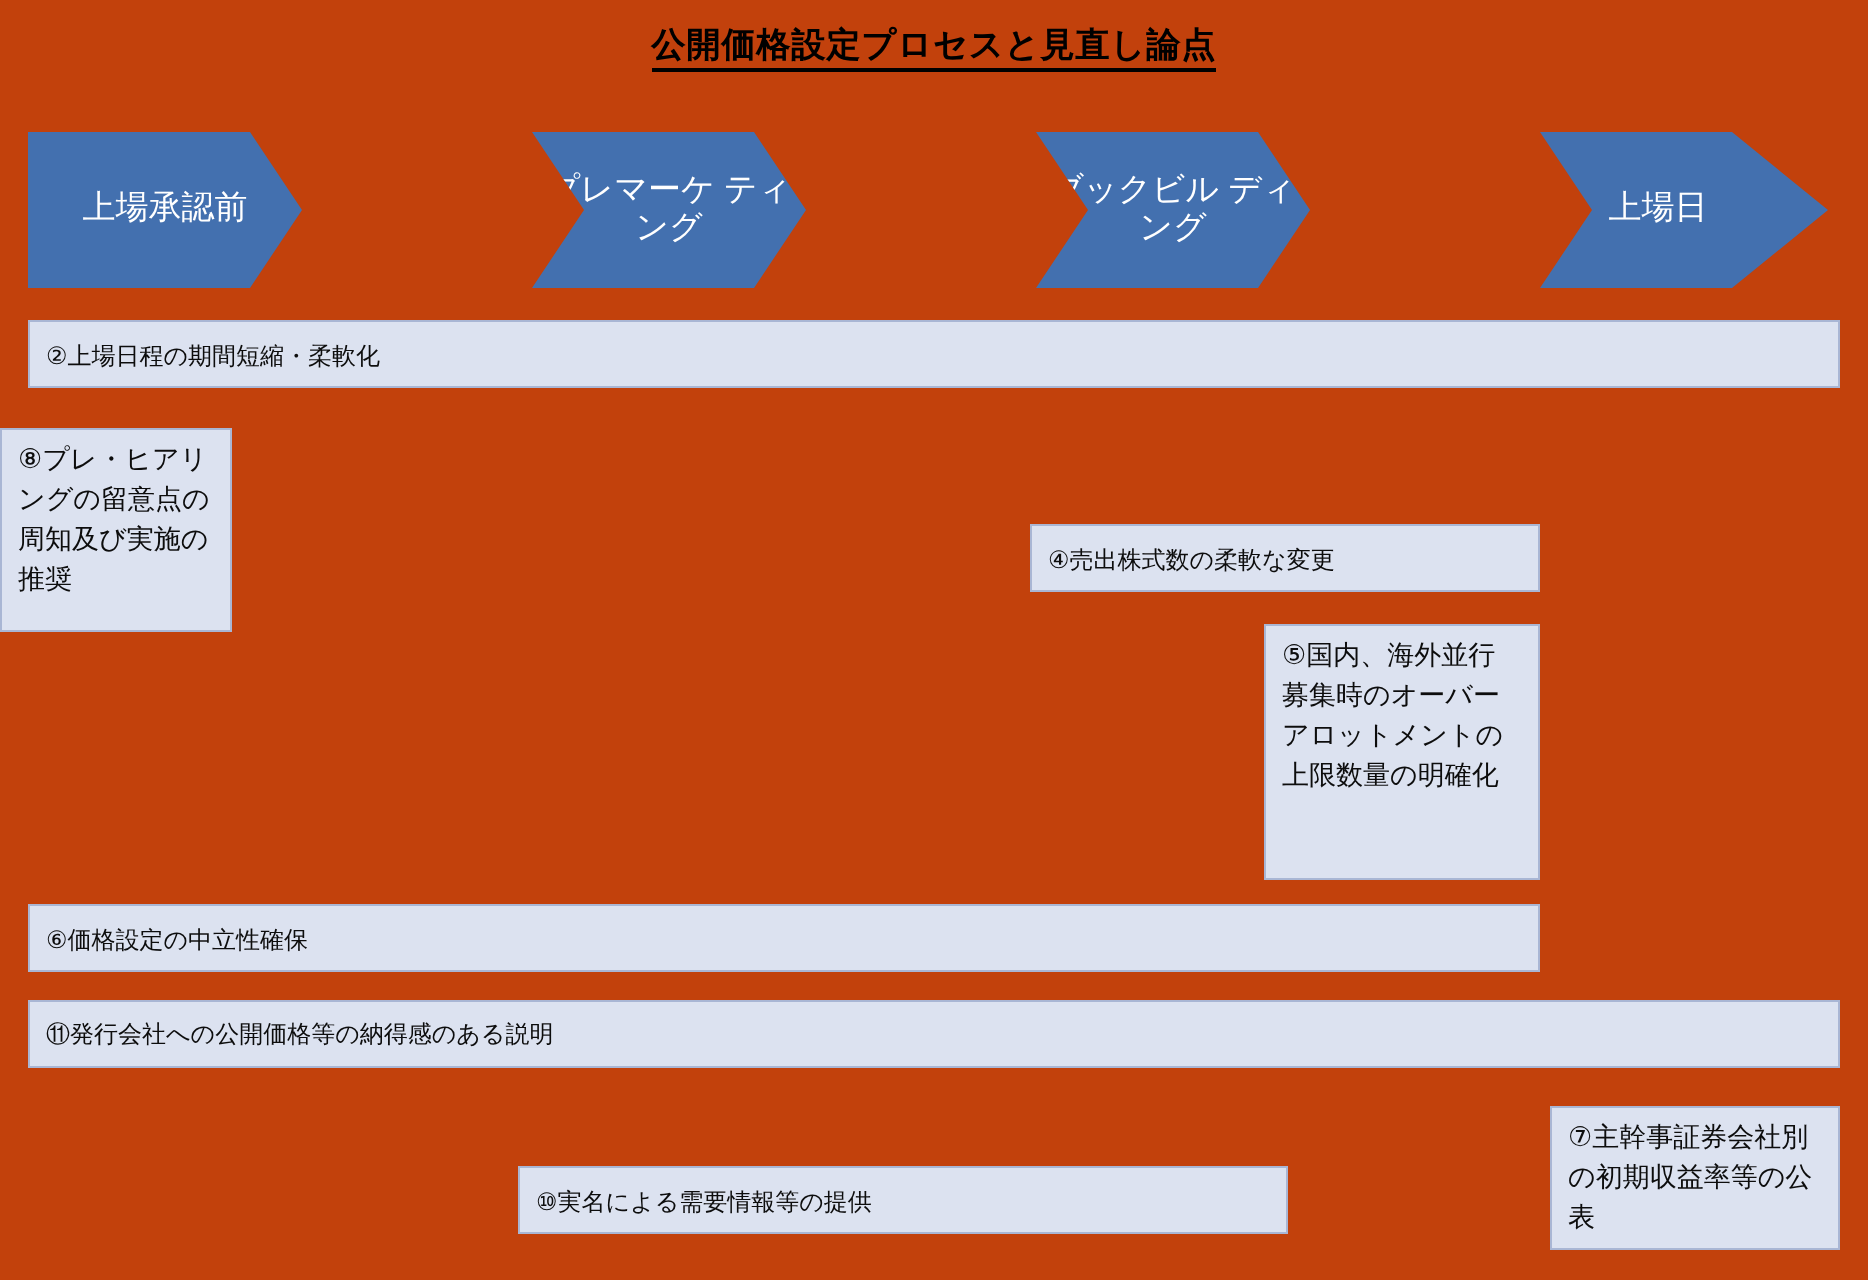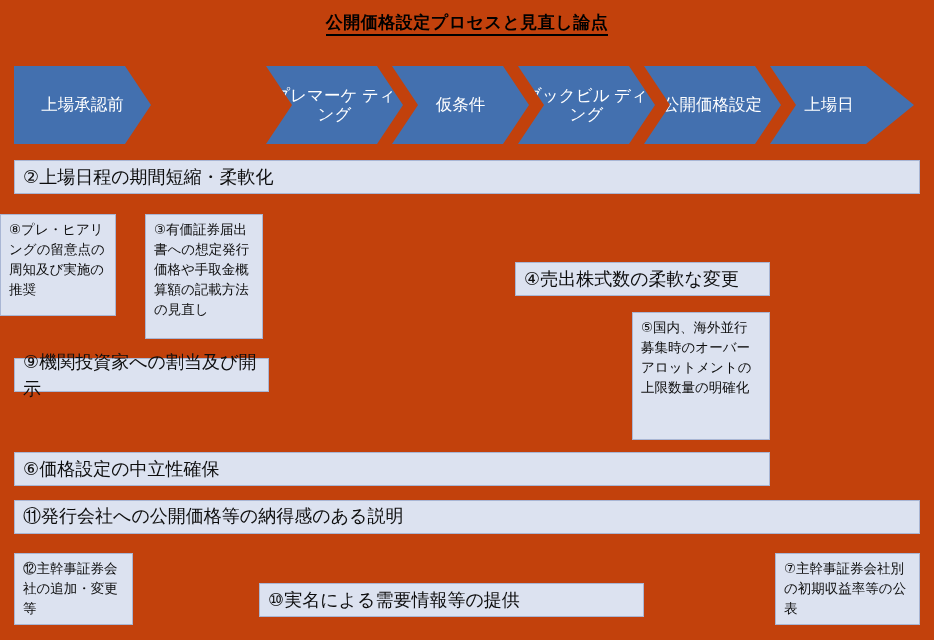--- a/index.html
+++ b/index.html
@@ -71,21 +71,21 @@
   }
   .chev .lbl { display: block; }
 
   
   .box {
     position: absolute;
     background: #DCE2F0;
     border: 1px solid #A9B6D4;
     box-sizing: border-box;
     color: #0d0d0d;
-    font-size: 18px;
+    font-size: 12px;
     line-height: 1.5;
     padding: 5px 8px 4px 8px;
   }
   .box.tall {
     font-size: 13.5px;
     line-height: 1.48;
   }
   .box.vcenter {
     display: flex;
     align-items: center;
@@ -105,75 +105,60 @@
     <div class="chev first" style="left:0px; width:137px;">
       <span class="lbl">上場承認前</span>
     </div>
 
 
     <div class="chev mid" style="left:252px; width:137px;">
       <span class="lbl">プレマーケ
 ティング</span>
     </div>
 
-    <div class="chev mid" style="left:378px; width:137px;">
-      <span class="lbl">仮条件</span>
-    </div>
 
     <div class="chev mid" style="left:504px; width:137px;">
       <span class="lbl">ブックビル
 ディング</span>
     </div>
 
-    <div class="chev mid" style="left:630px; width:137px;">
-      <span class="lbl">公開価格設定</span>
-    </div>
 
     <div class="chev last" style="left:756px; width:144px;">
       <span class="lbl" style="margin-right:26px;">上場日</span>
     </div>
 
   </div>
 
   <div class="box vcenter" style="left:14px; top:160px; width:906px; height:34px;">
     <span>②上場日程の期間短縮・柔軟化</span>
   </div>
 
   <div class="box tall" style="left:0; top:214px; width:116px; height:102px;">
     <span>⑧プレ・ヒアリングの留意点の周知及び実施の推奨</span>
   </div>
 
-  <div class="box tall" style="left:145px; top:214px; width:118px; height:125px;">
-    <span>③有価証券届出書への想定発行価格や手取金概算額の記載方法の見直し</span>
-  </div>
 
 
   <div class="box vcenter" style="left:515px; top:262px; width:255px; height:34px;">
     <span>④売出株式数の柔軟な変更</span>
   </div>
 
   <div class="box tall" style="left:632px; top:312px; width:138px; height:128px;">
     <span>⑤国内、海外並行募集時のオーバーアロットメントの上限数量の明確化</span>
   </div>
 
-  <div class="box vcenter" style="left:14px; top:358px; width:255px; height:34px;">
-    <span>⑨機関投資家への割当及び開示</span>
-  </div>
 
   <div class="box vcenter" style="left:14px; top:452px; width:756px; height:34px;">
     <span>⑥価格設定の中立性確保</span>
   </div>
 
   <div class="box vcenter" style="left:14px; top:500px; width:906px; height:34px;font-family:Liberation Mono, monospace;">
     <span>⑪発行会社への公開価格等の納得感のある説明</span>
   </div>
 
-  <div class="box tall" style="left:14px; top:553px; width:119px; height:72px;">
-    <span>⑫主幹事証券会社の追加・変更等</span>
-  </div>
 
   <div class="box vcenter" style="left:259px; top:583px; width:385px; height:34px;">
     <span>⑩実名による需要情報等の提供</span>
   </div>
 
   <div class="box tall" style="left:775px; top:553px; width:145px; height:72px;">
     <span>⑦主幹事証券会社別の初期収益率等の公表</span>
   </div>
 
 </div>

